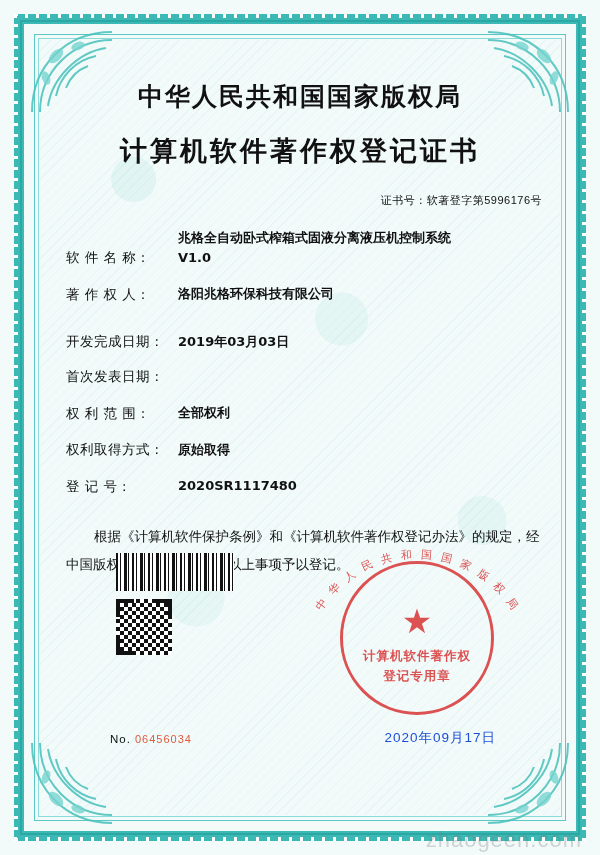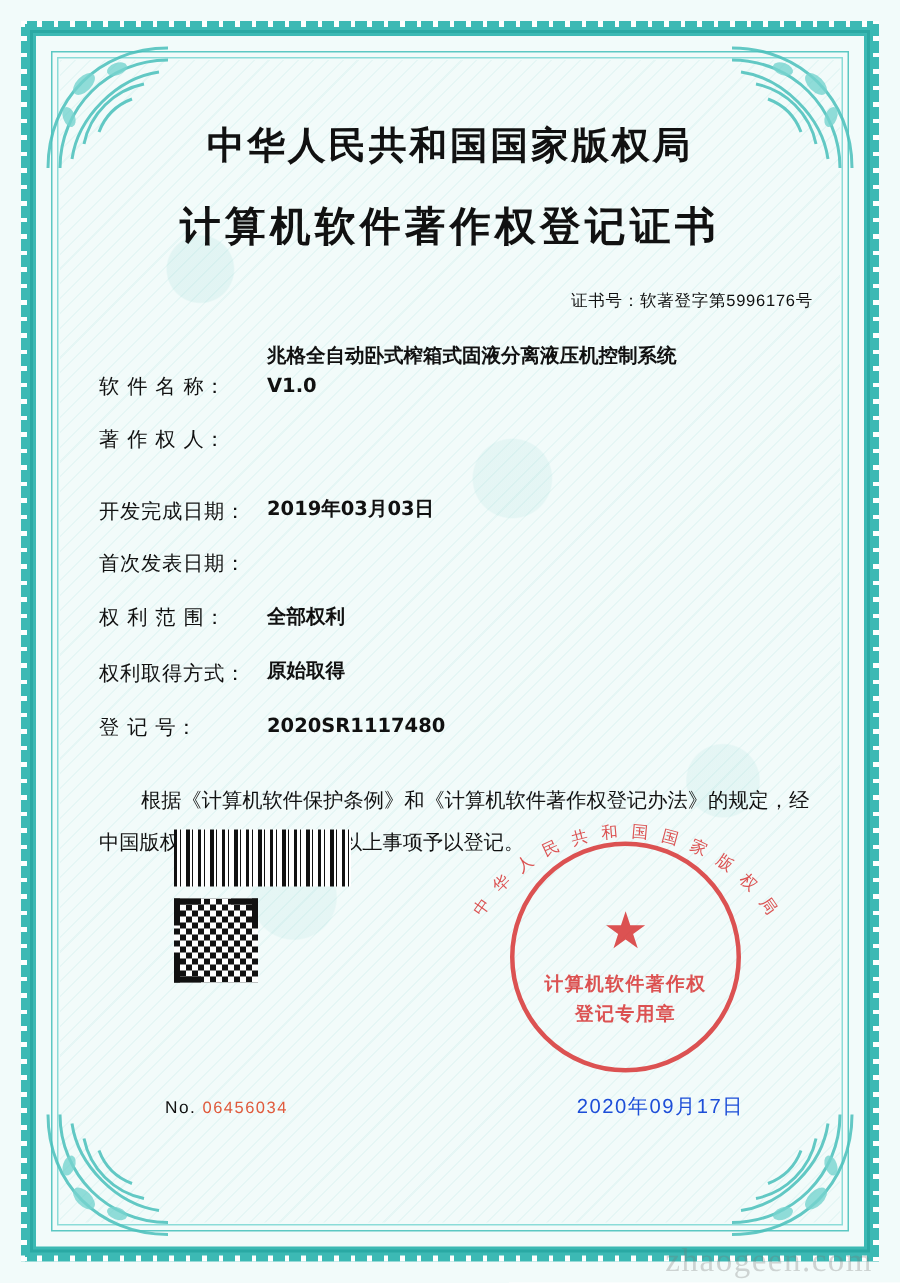--- a/index.html
+++ b/index.html
@@ -286,21 +286,21 @@
   .seal .line1 { top: 84px; }
   .seal .line2 { top: 104px; }
 
   .site-watermark {
     position: absolute;
     right: 18px;
     bottom: 2px;
     font-size: 22px;
     color: rgba(120,120,120,0.30);
     letter-spacing: 1px;
-    font-family: Liberation Serif, serif;
+    font-family: Liberation Sans, sans-serif;
     text-align: right;
   }
 </style>
 </head>
 <body>
 
 <div class="page">
 
   <div class="frame-outer"></div>
   <div class="frame-key"></div>
@@ -379,20 +379,21 @@
     <div class="fields">
 
       <div class="field-row">
         <div class="field-label">软 件 名 称：</div>
         <div class="field-value" style="white-space: pre-line;">兆格全自动卧式榨箱式固液分离液压机控制系统
 V1.0</div>
       </div>
 
       <div class="field-row gap-big">
         <div class="field-label">著 作 权 人：</div>
+        <div class="field-value">洛阳兆格环保科技有限公司</div>
       </div>
 
       <div class="field-row">
         <div class="field-label">开发完成日期：</div>
         <div class="field-value">2019年03月03日</div>
       </div>
 
       <div class="field-row">
         <div class="field-label">首次发表日期：</div>
       </div>

